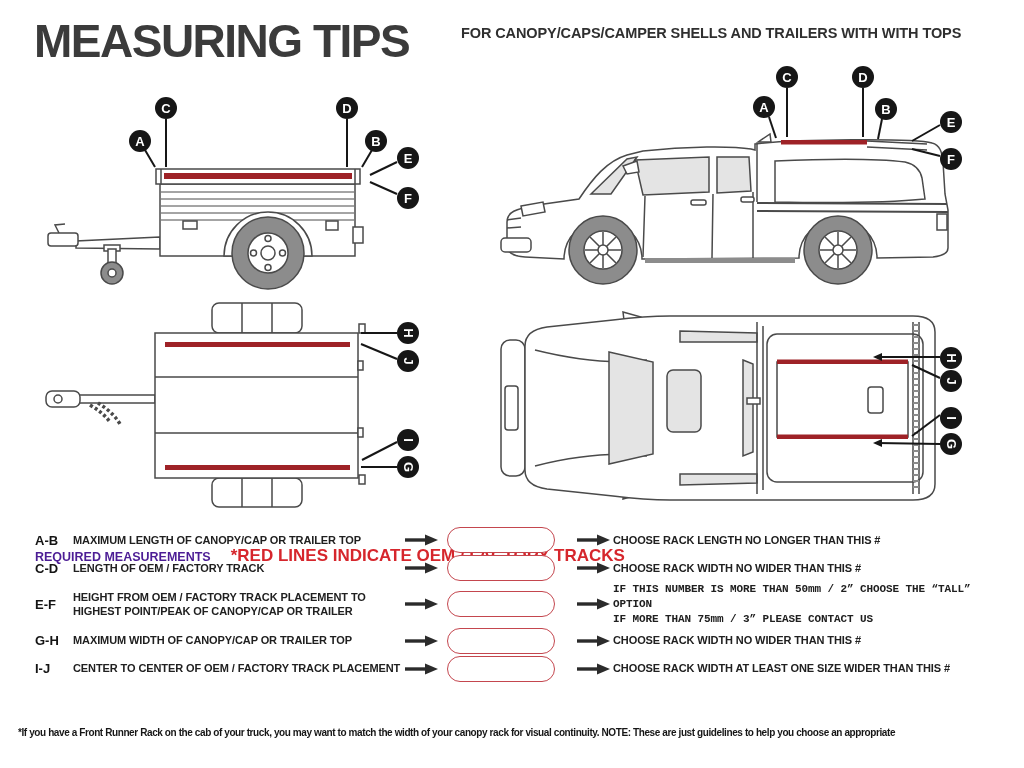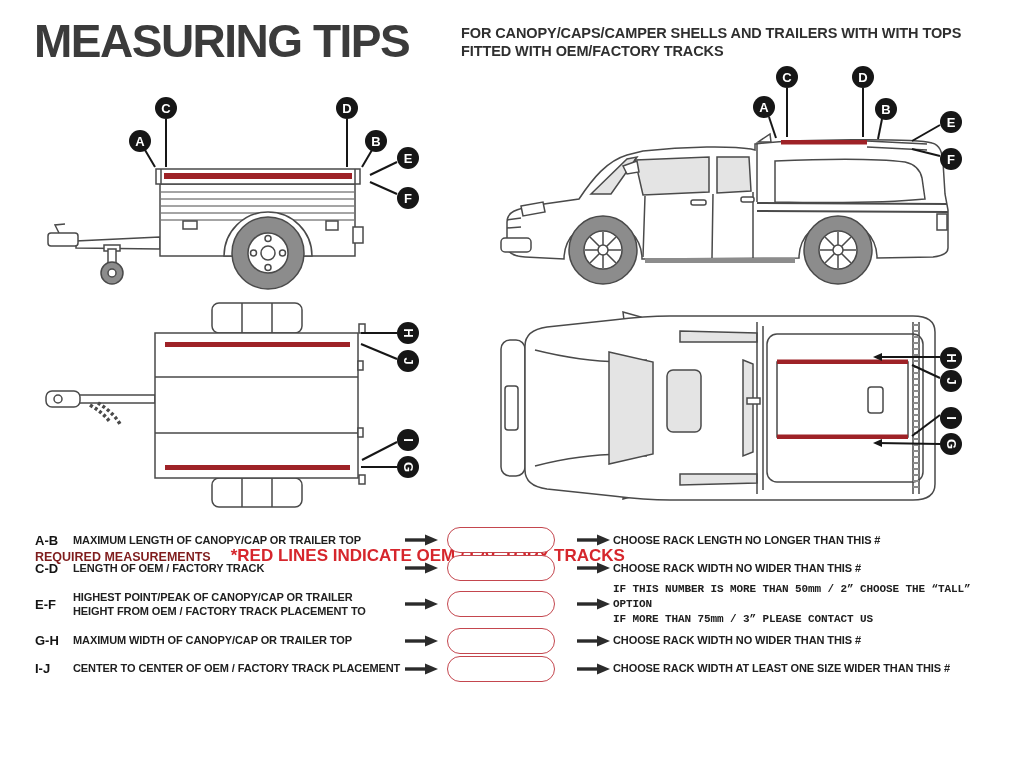--- a/index.html
+++ b/index.html
@@ -8,21 +8,21 @@
   .title{position:absolute;left:34px;top:14px;font-size:46px;font-weight:bold;
          letter-spacing:-1.5px;color:#3b3b3b;white-space:nowrap;}
   .subtitle{position:absolute;left:461px;top:25px;font-size:14.5px;font-weight:bold;
             color:#2f2f2f;line-height:1.22;letter-spacing:-0.1px;}
   .illu{position:absolute;}
   #trailer-side{left:28px;top:75px;}
   #truck-side{left:495px;top:62px;}
   #trailer-top{left:28px;top:298px;}
   #truck-top{left:495px;top:298px;}
   .mhead{position:absolute;left:35px;top:522px;display:flex;gap:20px;align-items:baseline;}
-  .mhead .h{font-size:12.5px;font-weight:bold;color:#7f1d1d;letter-spacing:0;margin-top:28px;}
+  .mhead .h{font-size:12.5px;font-weight:bold;color:#4c1d95;letter-spacing:0;margin-top:28px;}
   .mhead .n{font-size:17px;font-weight:bold;color:#d6262c;}
   .mtable{position:absolute;left:35px;top:526px;width:979px;}
   .mrow{display:grid;grid-template-columns:38px 330px 38px 120px 14px 38px 1fr;
         align-items:center;min-height:28px;}
   .mrow.tall{min-height:44px;}
   .mid{font-size:13px;font-weight:bold;color:#141414;}
   .mdesc{font-size:11px;font-weight:bold;color:#202020;line-height:1.3;letter-spacing:-0.1px;}
   .mdesc span{display:block;}
   .mins{font-size:11px;font-weight:bold;color:#202020;line-height:1.35;letter-spacing:-0.1px;}
   .mins span{display:block;font-family:Liberation Mono, monospace;}
@@ -34,21 +34,20 @@
   .footnote .l2{padding-left:13px;}
 </style>
 </head>
 <body>
 
 <div class="page">
 
   <div class="title">MEASURING TIPS</div>
   <div class="subtitle">
     <div>FOR CANOPY/CAPS/CAMPER SHELLS AND TRAILERS WITH WITH TOPS</div>
-    <div>FITTED WITH OEM/FACTORY TRACKS</div>
   </div>
 
   <svg id="trailer-side" class="illu" width="430" height="215" viewBox="0 0 430 215">
     <g stroke="#4a4a4a" stroke-width="1.5" fill="#fff">
 
       <path d="M132,162 L48,166 L48,173 L132,174 Z"></path>
       <rect x="20" y="158" width="30" height="13" rx="3"></rect>
       <path d="M31,158 L27,150 L37,149" fill="none"></path>
       <rect x="76" y="170" width="16" height="6"></rect>
       <rect x="80" y="174" width="8" height="16"></rect>
@@ -326,22 +325,22 @@
             <line x1="0" y1="6" x2="21" y2="6" stroke="#2b2b2b" stroke-width="3.4"></line>
             <polygon points="20,0.5 33,6 20,11.5" fill="#2b2b2b"></polygon>
           </svg>
         </div>
       <div class="mins">CHOOSE RACK WIDTH NO WIDER THAN THIS #</div>
     </div>
 
     <div class="mrow tall">
       <div class="mid">E-F</div>
       <div class="mdesc">
+        <span>HEIGHT FROM OEM / FACTORY TRACK PLACEMENT TO</span>
         <span>HIGHEST POINT/PEAK OF CANOPY/CAP OR TRAILER</span>
-        <span>HEIGHT FROM OEM / FACTORY TRACK PLACEMENT TO</span>
       </div>
       <div class="arrowcell">
           <svg width="34" height="12" viewBox="0 0 34 12">
             <line x1="0" y1="6" x2="21" y2="6" stroke="#2b2b2b" stroke-width="3.4"></line>
             <polygon points="20,0.5 33,6 20,11.5" fill="#2b2b2b"></polygon>
           </svg>
         </div>
       <div class="pill"></div>
       <div></div>
       <div class="arrowcell">
@@ -392,15 +391,16 @@
             <line x1="0" y1="6" x2="21" y2="6" stroke="#2b2b2b" stroke-width="3.4"></line>
             <polygon points="20,0.5 33,6 20,11.5" fill="#2b2b2b"></polygon>
           </svg>
         </div>
       <div class="mins">CHOOSE RACK WIDTH AT LEAST ONE SIZE WIDER THAN THIS #</div>
     </div>
 
   </div>
 
   <div class="footnote">
+    <div class="l1">*If you have a Front Runner Rack on the cab of your truck, you may want to match the width of your canopy rack for visual continuity. NOTE: These are just guidelines to help you choose an appropriate</div>
   </div>
 
 </div>
 
 </body></html>

